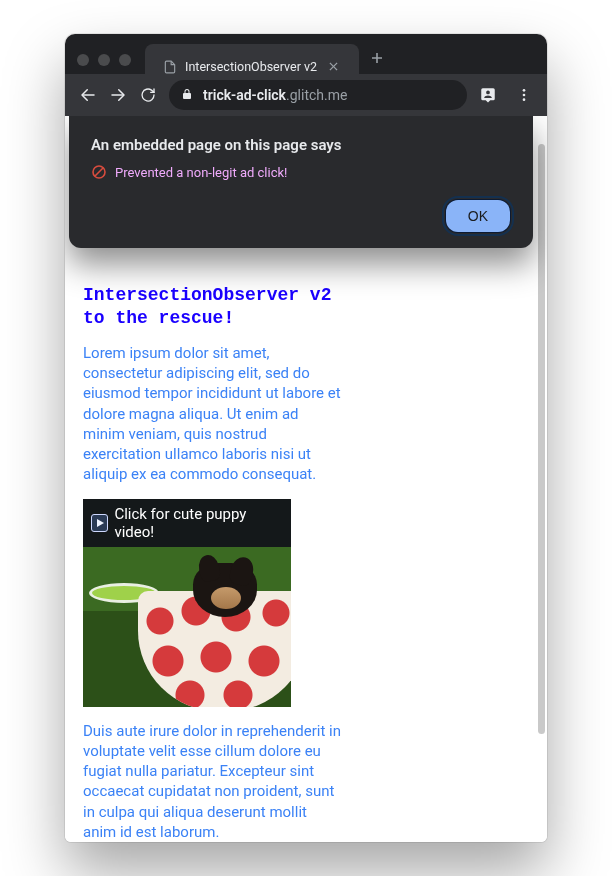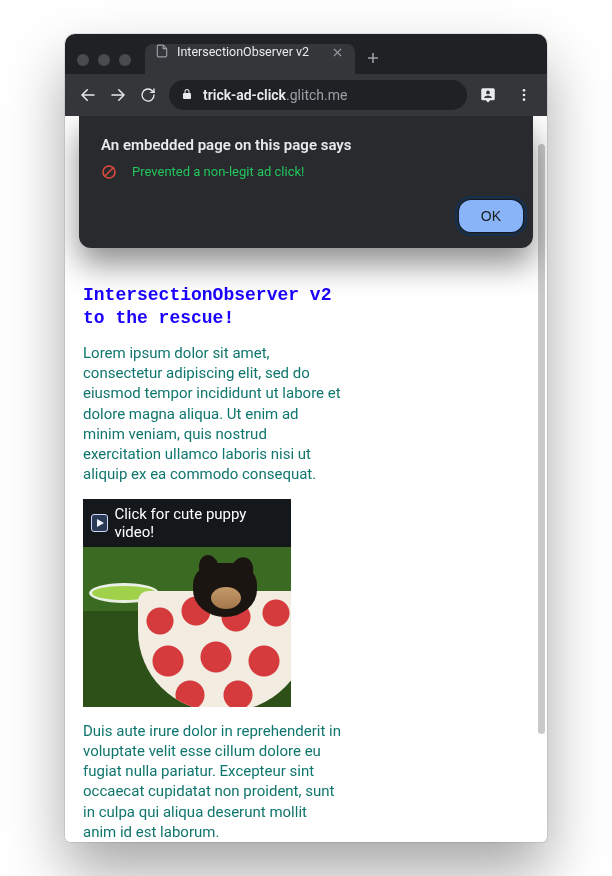--- a/index.html
+++ b/index.html
@@ -43,22 +43,22 @@
     border-radius: 50%;
     background: #4a4b4d;
     display: inline-block;
   }
   .tab {
     background: #35363a;
     height: 30px;
     min-width: 210px;
     border-radius: 8px 8px 0 0;
     display: flex;
-    align-items: flex-start;
-    padding: 0 10px;
+    align-items: flex-end;
+    padding: 0 18px;
     gap: 8px;
     color: #e8eaed;
     font-size: 12.5px;
     margin-left: 6px;
   }
   .tab .page-icon svg { display:block; }
   .tab .title { flex: 1; white-space: nowrap; overflow: hidden; text-overflow: ellipsis; }
   .tab .close {
     color: #9aa0a6;
     width: 16px; height: 16px;
@@ -126,21 +126,21 @@
     font-family: "Courier New", monospace;
     font-weight: 700;
     color: #1a00ff;
     font-size: 18px;
     line-height: 1.3;
     margin-top: 150px;
     margin-bottom: 12px;
   }
   .bodytext {
     font-size: 15px;
-    color: #0f766e;
+    color: #3b82f6;
     line-height: 1.35;
     margin-bottom: 14px;
   }
   .video-card {
     width: 208px;
     background: #000;
     margin-bottom: 14px;
   }
   .video-card .vc-header {
     color: #fff;
@@ -241,39 +241,39 @@
     top:20px;
     width:7px;
     height:590px;
     background:#c9c9c9;
     border-radius:4px;
   }
 
   
   .dialog {
     position:absolute;
-    left:14px; right:14px; top:0px;
+    left:4px; right:14px; top:0px;
     background:#292a2d;
     border-radius: 0 0 12px 12px;
     box-shadow: 0 16px 32px rgba(0,0,0,.45);
     color:#e8eaed;
-    padding: 20px 10px 16px 22px;
+    padding: 20px 23px 16px 22px;
     z-index: 10;
   }
   .dialog-title {
     font-size: 15px;
     font-weight: 600;
     margin-bottom: 10px;
   }
   .dialog-msg {
     font-size: 13px;
-    color: #22c55e;
+    color: #f0abfc;
     display:flex;
-    align-items:flex-start;
-    gap:15px;
+    align-items:center;
+    gap:8px;
     margin-bottom: 20px;
   }
   .dialog-actions {
     display:flex;
     justify-content:flex-end;
   }
   .dialog-ok {
     background:#8ab4f8;
     color:#1a1c1e;
     font-size:14px;

